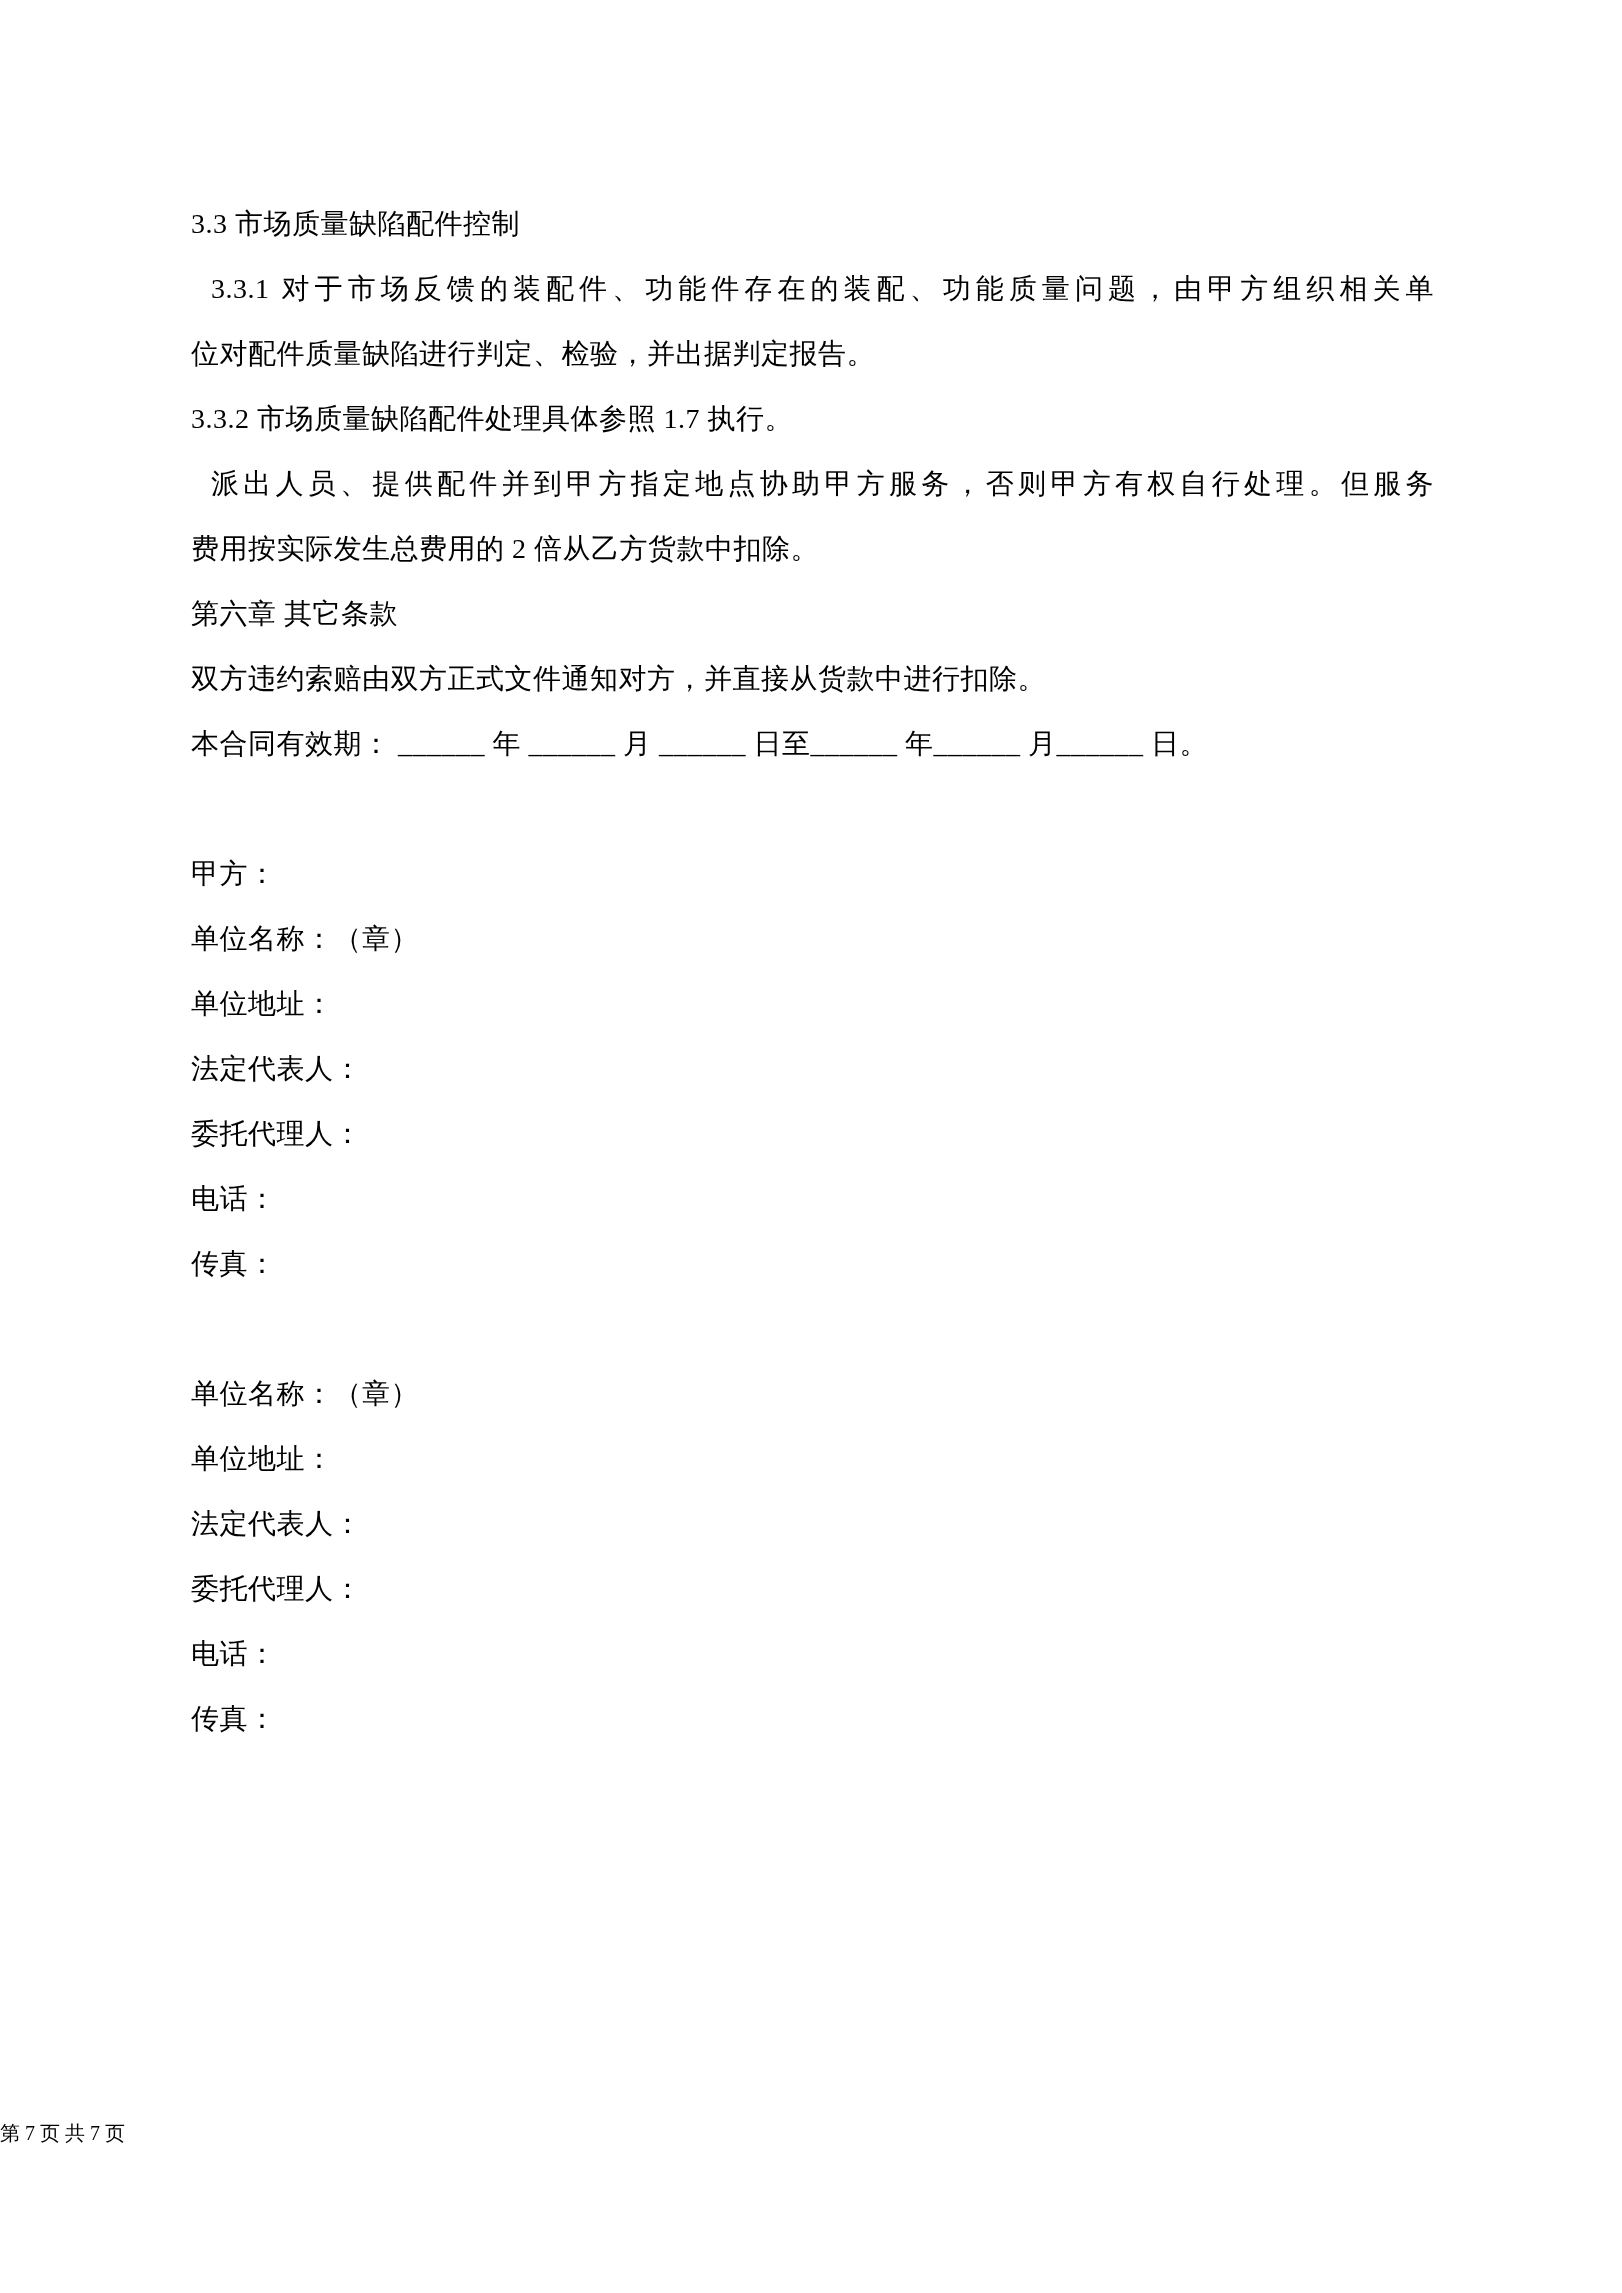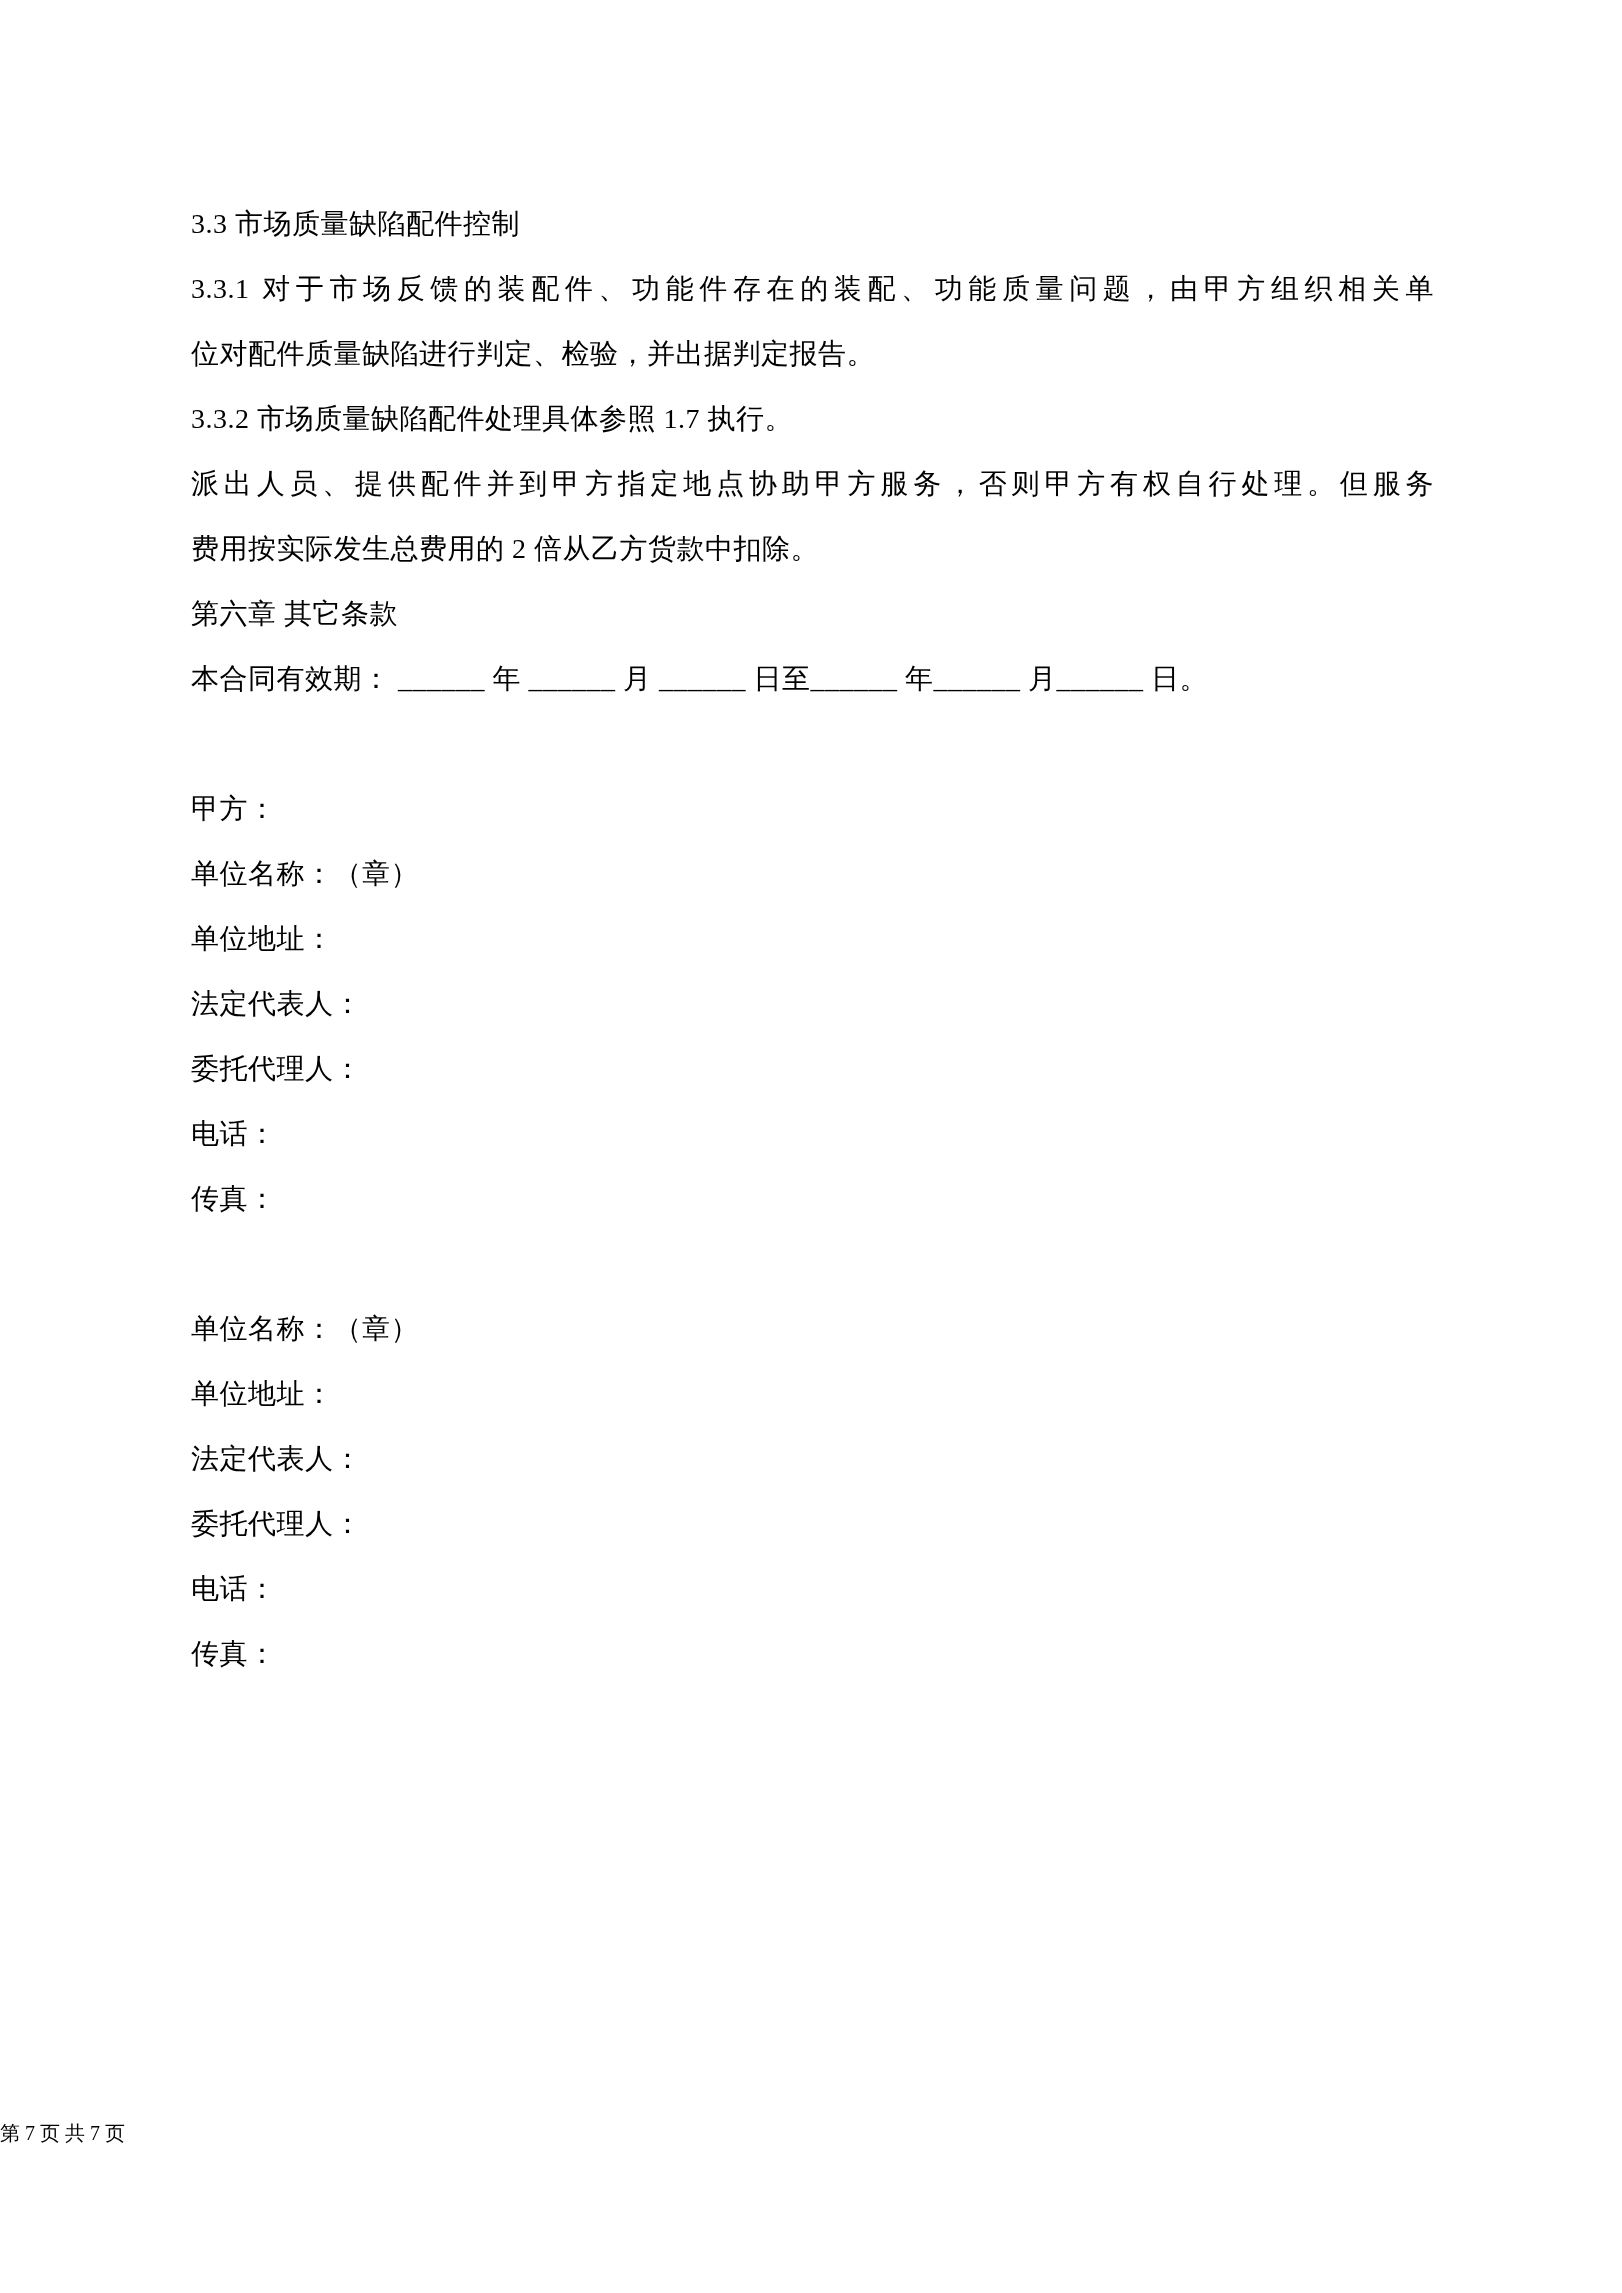--- a/index.html
+++ b/index.html
@@ -28,20 +28,21 @@
     font-size: 28px;
     white-space: pre;
     text-align: left;
     letter-spacing: 0.5px;
   }
   .line.justify {
     white-space: normal;
     text-align: justify;
     text-align-last: justify;
     letter-spacing: 0.5px;
+    margin-left: 20px;
   }
   .line.blank {
     height: 65px;
   }
   .footer {
     position: absolute;
     left: 0;
     right: 0;
     top: 2120px;
     height: 27px;
@@ -58,20 +59,21 @@
 <div class="page">
   <div class="content">
 
   <div class="line">3.3 市场质量缺陷配件控制</div>
       <div class="line justify">3.3.1 对于市场反馈的装配件、功能件存在的装配、功能质量问题，由甲方组织相关单</div>
       <div class="line">位对配件质量缺陷进行判定、检验，并出据判定报告。</div>
       <div class="line">3.3.2 市场质量缺陷配件处理具体参照 1.7 执行。</div>
       <div class="line justify">派出人员、提供配件并到甲方指定地点协助甲方服务，否则甲方有权自行处理。但服务</div>
       <div class="line">费用按实际发生总费用的 2 倍从乙方货款中扣除。</div>
       <div class="line">第六章 其它条款</div>
+      <div class="line">双方违约索赔由双方正式文件通知对方，并直接从货款中进行扣除。</div>
       <div class="line">本合同有效期： ______ 年 ______ 月 ______ 日至______ 年______ 月______ 日。</div>
       <div class="line blank"></div>
       <div class="line">甲方：</div>
       <div class="line">单位名称：（章）</div>
       <div class="line">单位地址：</div>
       <div class="line">法定代表人：</div>
       <div class="line">委托代理人：</div>
       <div class="line">电话：</div>
       <div class="line">传真：</div>
       <div class="line blank"></div>

